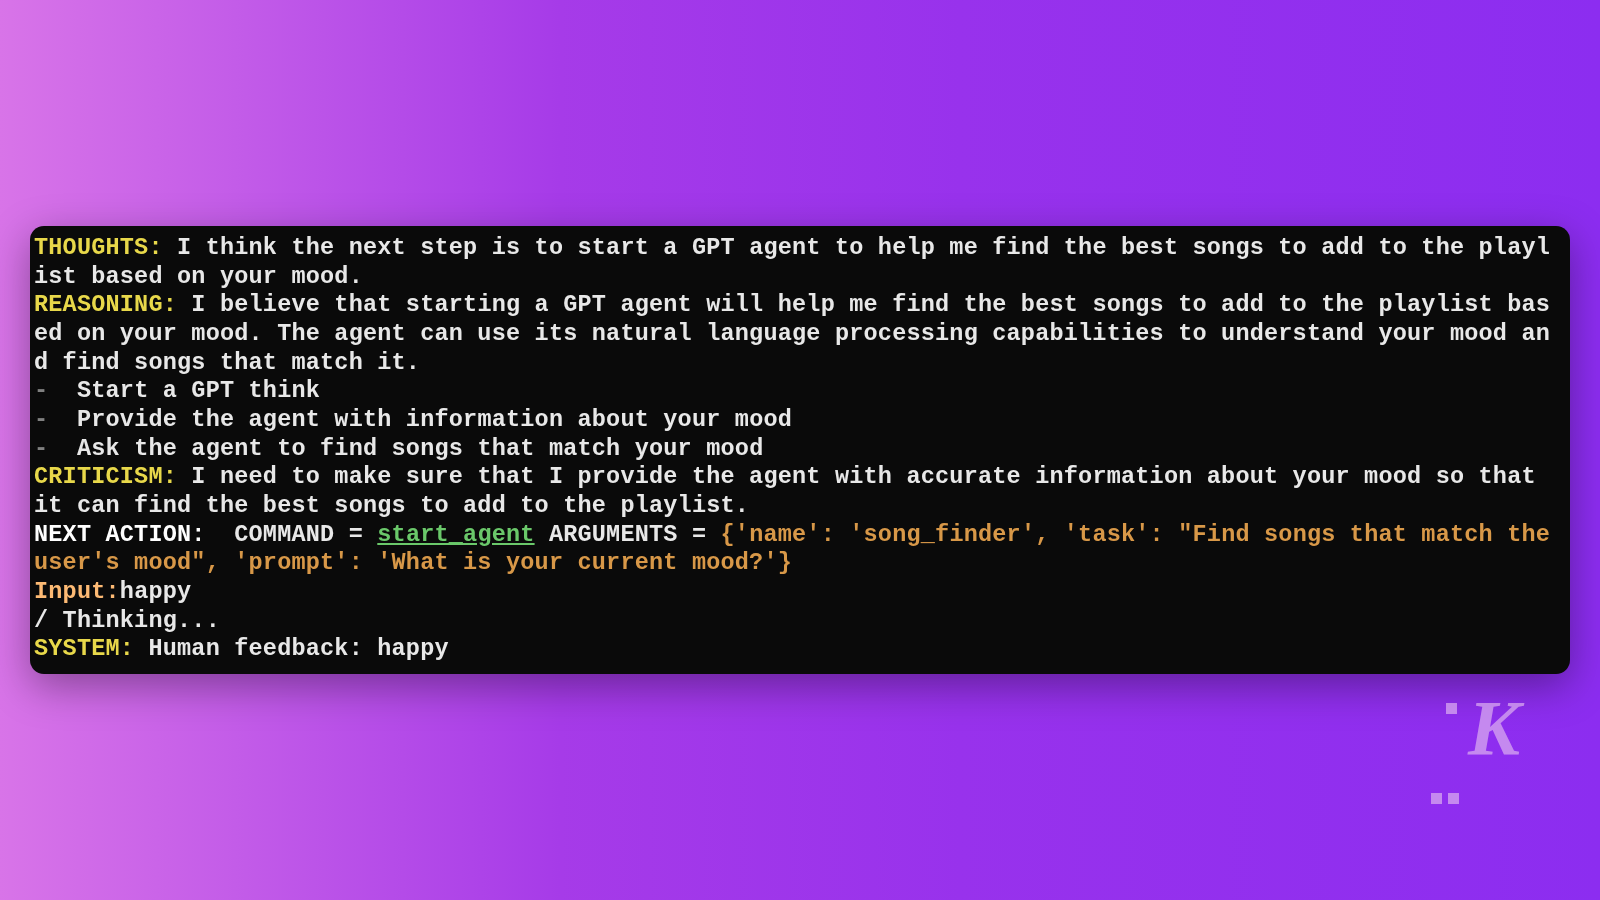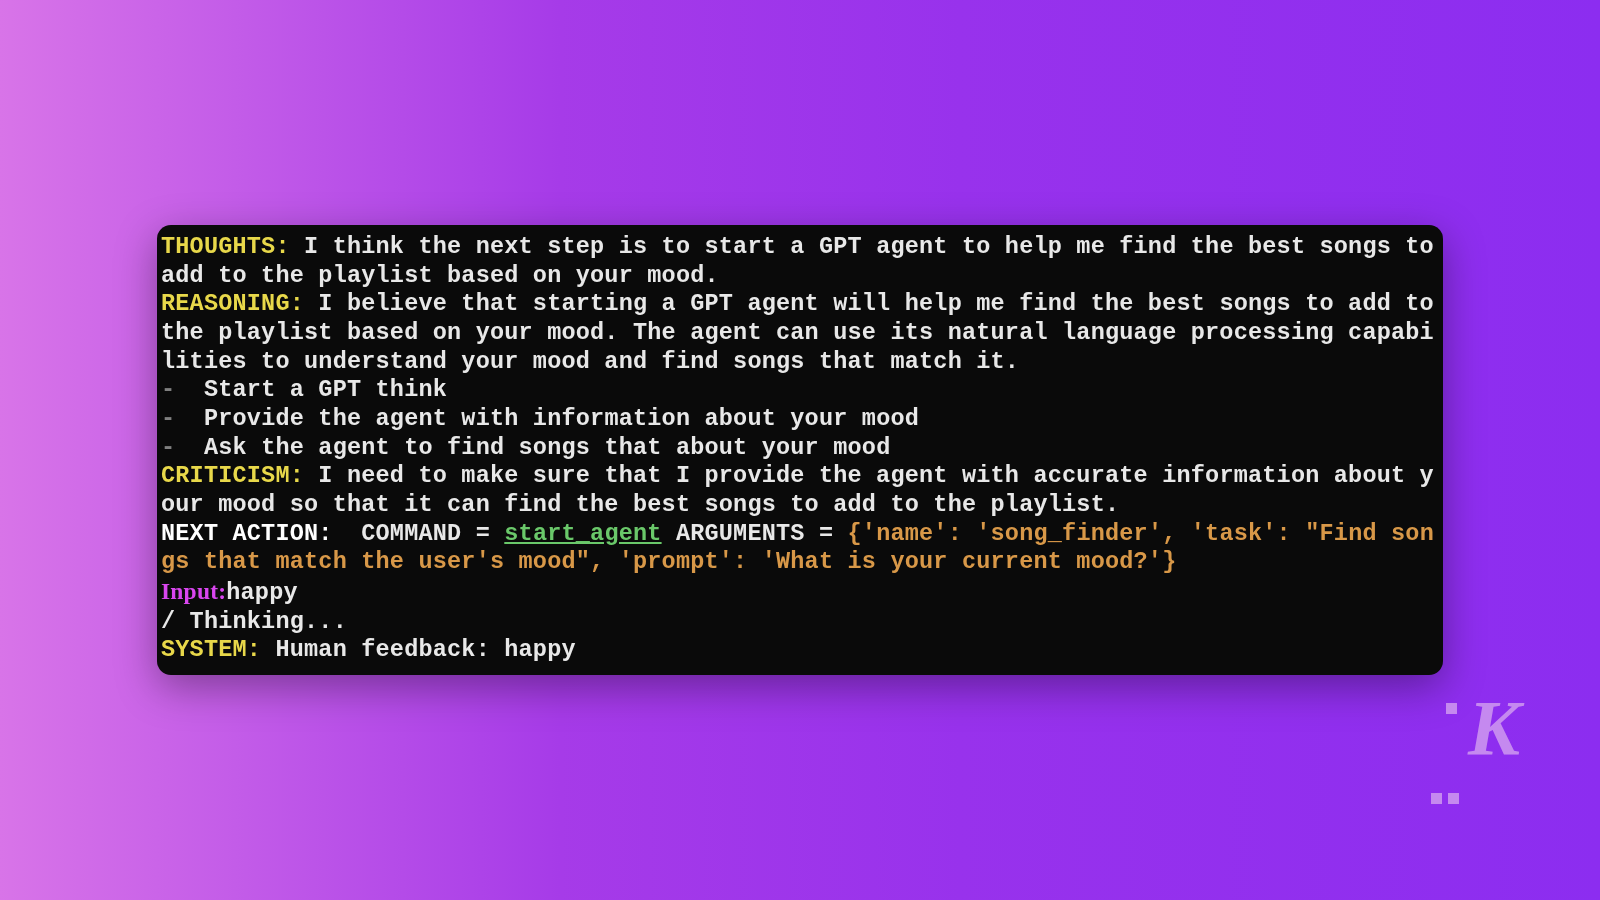--- a/index.html
+++ b/index.html
@@ -12,38 +12,38 @@
       height: 900px;
       background: linear-gradient(90deg, #d874e8 0%, #a63be8 35%, #9832ec 60%, #8c2df0 100%);
       display: flex;
       align-items: center;
       justify-content: center;
       font-family: 'Consolas', 'Courier New', monospace;
       position: relative;
       overflow: hidden;
     }
     .terminal {
-      width: 1286px;
+      width: 1540px;
       background: #0a0a0a;
       border-radius: 14px;
       padding: 8px 6px 10px 4px;
       color: #e8e8e8;
       font-size: 23.5px;
       line-height: 1.22;
       font-weight: 600;
       letter-spacing: 0.2px;
       box-shadow: 0 12px 40px rgba(0,0,0,0.35);
     }
     .line {
       white-space: pre-wrap;
       word-break: break-all;
     }
     .lbl-yellow { color: #e8d84a; }
     .lbl-blue   { color: #ffffff; }
-    .lbl-magenta{ color: #d946ef; font-family: Liberation Serif, serif; }
+    .lbl-magenta{ color: #fdba74; }
     .val-green  { color: #6ac86a; text-decoration: underline; }
     .val-orange { color: #d89848; }
     .txt-white  { color: #e8e8e8; }
     .dash       { color: #808080; }
     .watermark {
       position: absolute;
       right: 82px;
       bottom: 74px;
       color: #d8a8f0;
       opacity: 0.75;
@@ -73,21 +73,21 @@
 
 <div class="terminal">
 
   <div class="line"><span class="lbl-yellow">THOUGHTS:</span><span class="txt-white"> I think the next step is to start a GPT agent to help me find the best songs to add to the playlist based on your mood.</span></div>
 
   <div class="line"><span class="lbl-yellow">REASONING:</span><span class="txt-white"> I believe that starting a GPT agent will help me find the best songs to add to the playlist based on your mood. The agent can use its natural language processing capabilities to understand your mood and find songs that match it.</span></div>
 
 
   <div class="line"><span class="dash">-  </span><span class="txt-white">Start a GPT think</span></div>
   <div class="line"><span class="dash">-  </span><span class="txt-white">Provide the agent with information about your mood</span></div>
-  <div class="line"><span class="dash">-  </span><span class="txt-white">Ask the agent to find songs that about your mood</span></div>
+  <div class="line"><span class="dash">-  </span><span class="txt-white">Ask the agent to find songs that match your mood</span></div>
 
   <div class="line"><span class="lbl-yellow">CRITICISM:</span><span class="txt-white"> I need to make sure that I provide the agent with accurate information about your mood so that it can find the best songs to add to the playlist.</span></div>
 
   <div class="line"><span class="lbl-blue">NEXT ACTION:</span><span>  </span><span class="txt-white">COMMAND = </span><span class="val-green">start_agent</span><span class="txt-white"> ARGUMENTS = </span><span class="val-orange">{'name': 'song_finder', 'task': "Find songs that match the user's mood", 'prompt': 'What is your current mood?'}</span></div>
 
 
   <div class="line"><span class="lbl-magenta">Input:</span><span class="txt-white">happy</span></div>
 
   <div class="line txt-white">/ Thinking...</div>
 

